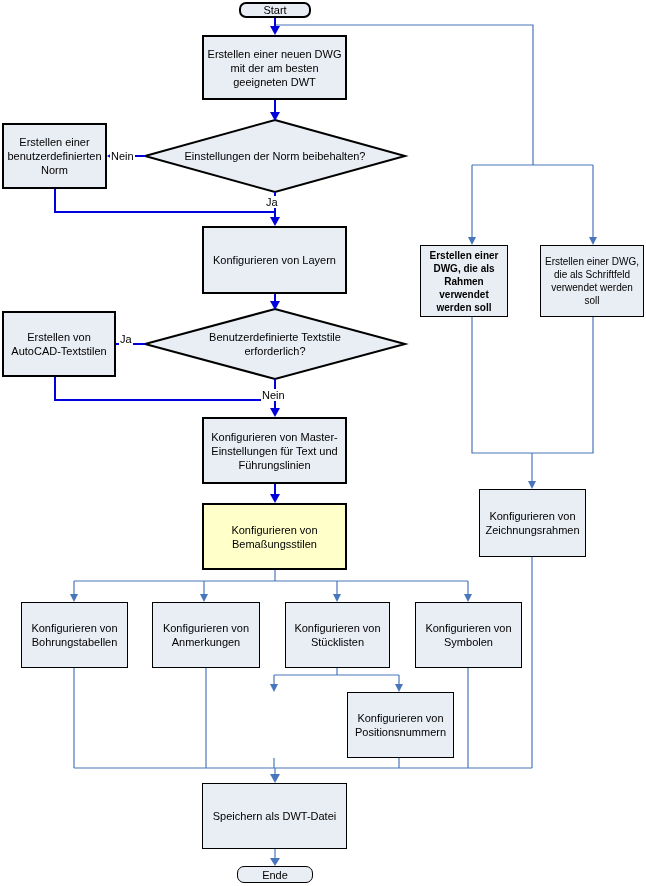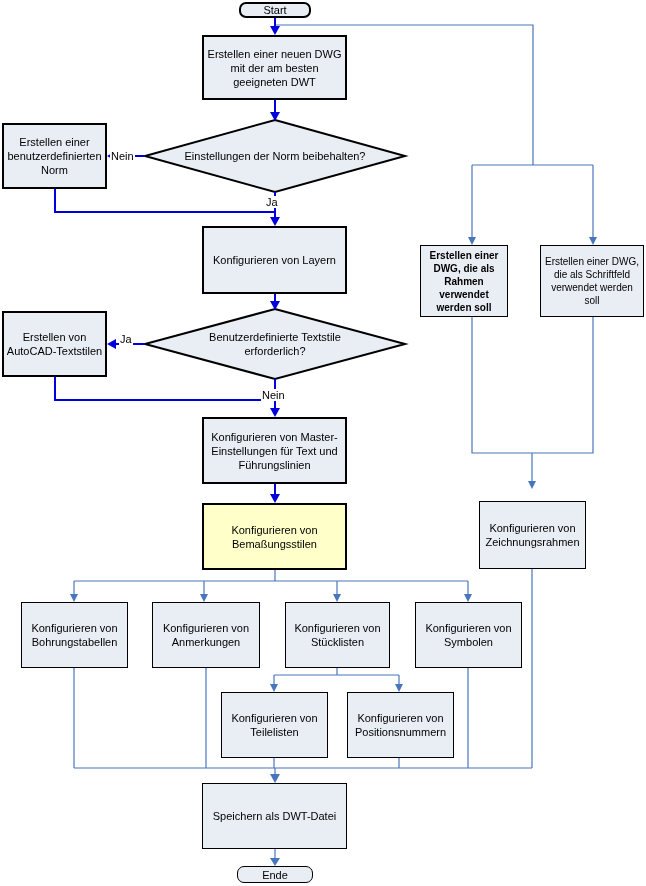--- a/index.html
+++ b/index.html
@@ -126,55 +126,52 @@
   <div class="node thick yellow" style="left:202px;top:503px;width:145px;height:67px;">
     <span>Konfigurieren von Bemaßungsstilen</span>
   </div>
   <div class="node" style="left:202px;top:783px;width:145px;height:66px;">
     <span>Speichern als DWT-Datei</span>
   </div>
 
   <div class="node thick" style="left:2px;top:123px;width:105px;height:66px;">
     <span>Erstellen einer benutzerdefinierten Norm</span>
   </div>
-  <div class="node thick" style="left:2px;top:311px;width:105px;height:66px;">
+  <div class="node thick" style="left:2px;top:311px;width:114px;height:66px;">
     <span>Erstellen von AutoCAD-Textstilen</span>
   </div>
 
   <div class="dlabel" style="left:155px;top:148px;width:240px;height:16px;">Einstellungen der Norm beibehalten?</div>
   <div class="dlabel" style="left:190px;top:329px;width:170px;height:30px;">Benutzerdefinierte Textstile erforderlich?</div>
 
   <span class="elabel" style="left:110px;top:150px;">Nein</span>
   <span class="elabel" style="left:265px;top:196px;">Ja</span>
   <span class="elabel" style="left:119px;top:333px;">Ja</span>
   <span class="elabel" style="left:261px;top:389px;">Nein</span>
 
   <div class="node small" style="left:420px;top:245px;width:88px;height:72px;font-weight:bold;">
     <span>Erstellen einer DWG, die als Rahmen verwendet werden soll</span>
   </div>
   <div class="node small" style="left:540px;top:245px;width:104px;height:72px;">
     <span>Erstellen einer DWG, die als Schriftfeld verwendet werden soll</span>
   </div>
-  <div class="node" style="left:479px;top:489px;width:107px;height:68px;margin-top:12px;">
+  <div class="node" style="left:479px;top:489px;width:107px;height:68px;">
     <span>Konfigurieren von Zeichnungsrahmen</span>
   </div>
 
   <div class="node" style="left:21px;top:602px;width:107px;height:66px;">
     <span>Konfigurieren von Bohrungstabellen</span>
   </div>
   <div class="node" style="left:285px;top:602px;width:105px;height:66px;">
     <span>Konfigurieren von Stücklisten</span>
   </div>
   <div class="node" style="left:152px;top:602px;width:108px;height:66px;">
     <span>Konfigurieren von Anmerkungen</span>
   </div>
   <div class="node" style="left:415px;top:602px;width:107px;height:66px;">
     <span>Konfigurieren von Symbolen</span>
   </div>
 
-  <div class="node" style="left:221px;top:692px;width:107px;height:66px;">
-    <span>Konfigurieren von Teilelisten</span>
-  </div>
   <div class="node" style="left:347px;top:692px;width:107px;height:66px;">
     <span>Konfigurieren von Positionsnummern</span>
   </div>
 
 </div>
 
 </body></html>

